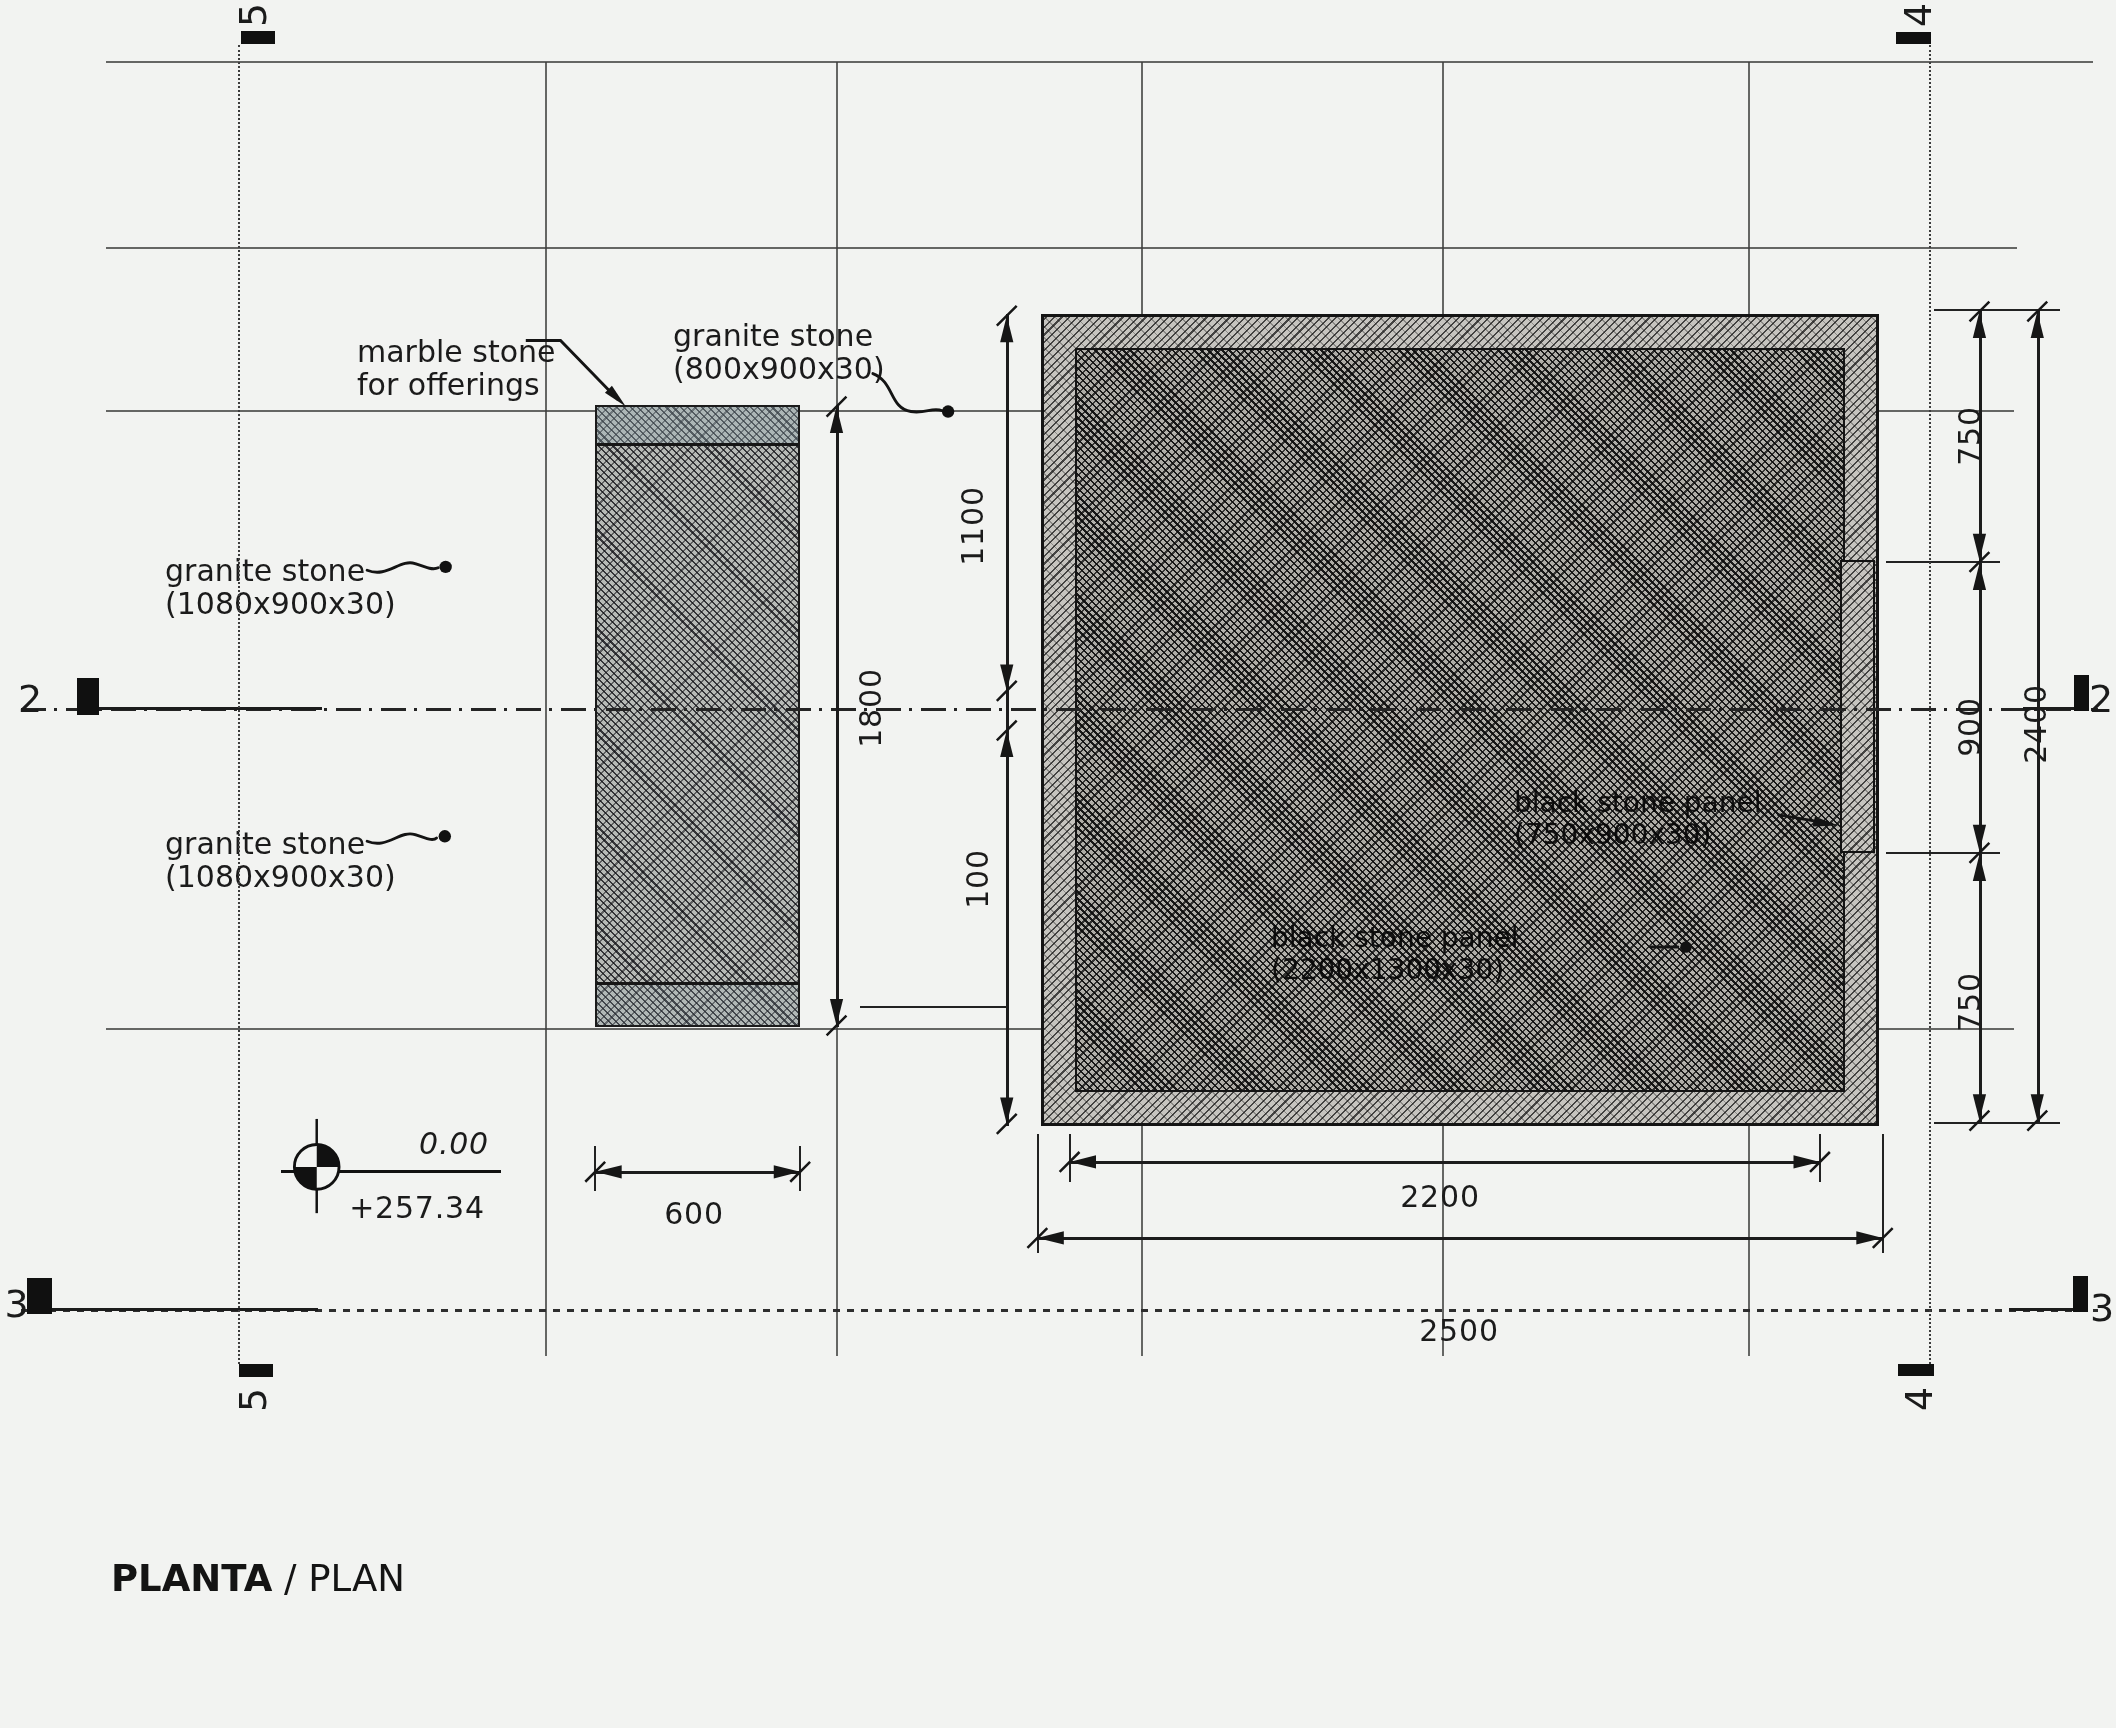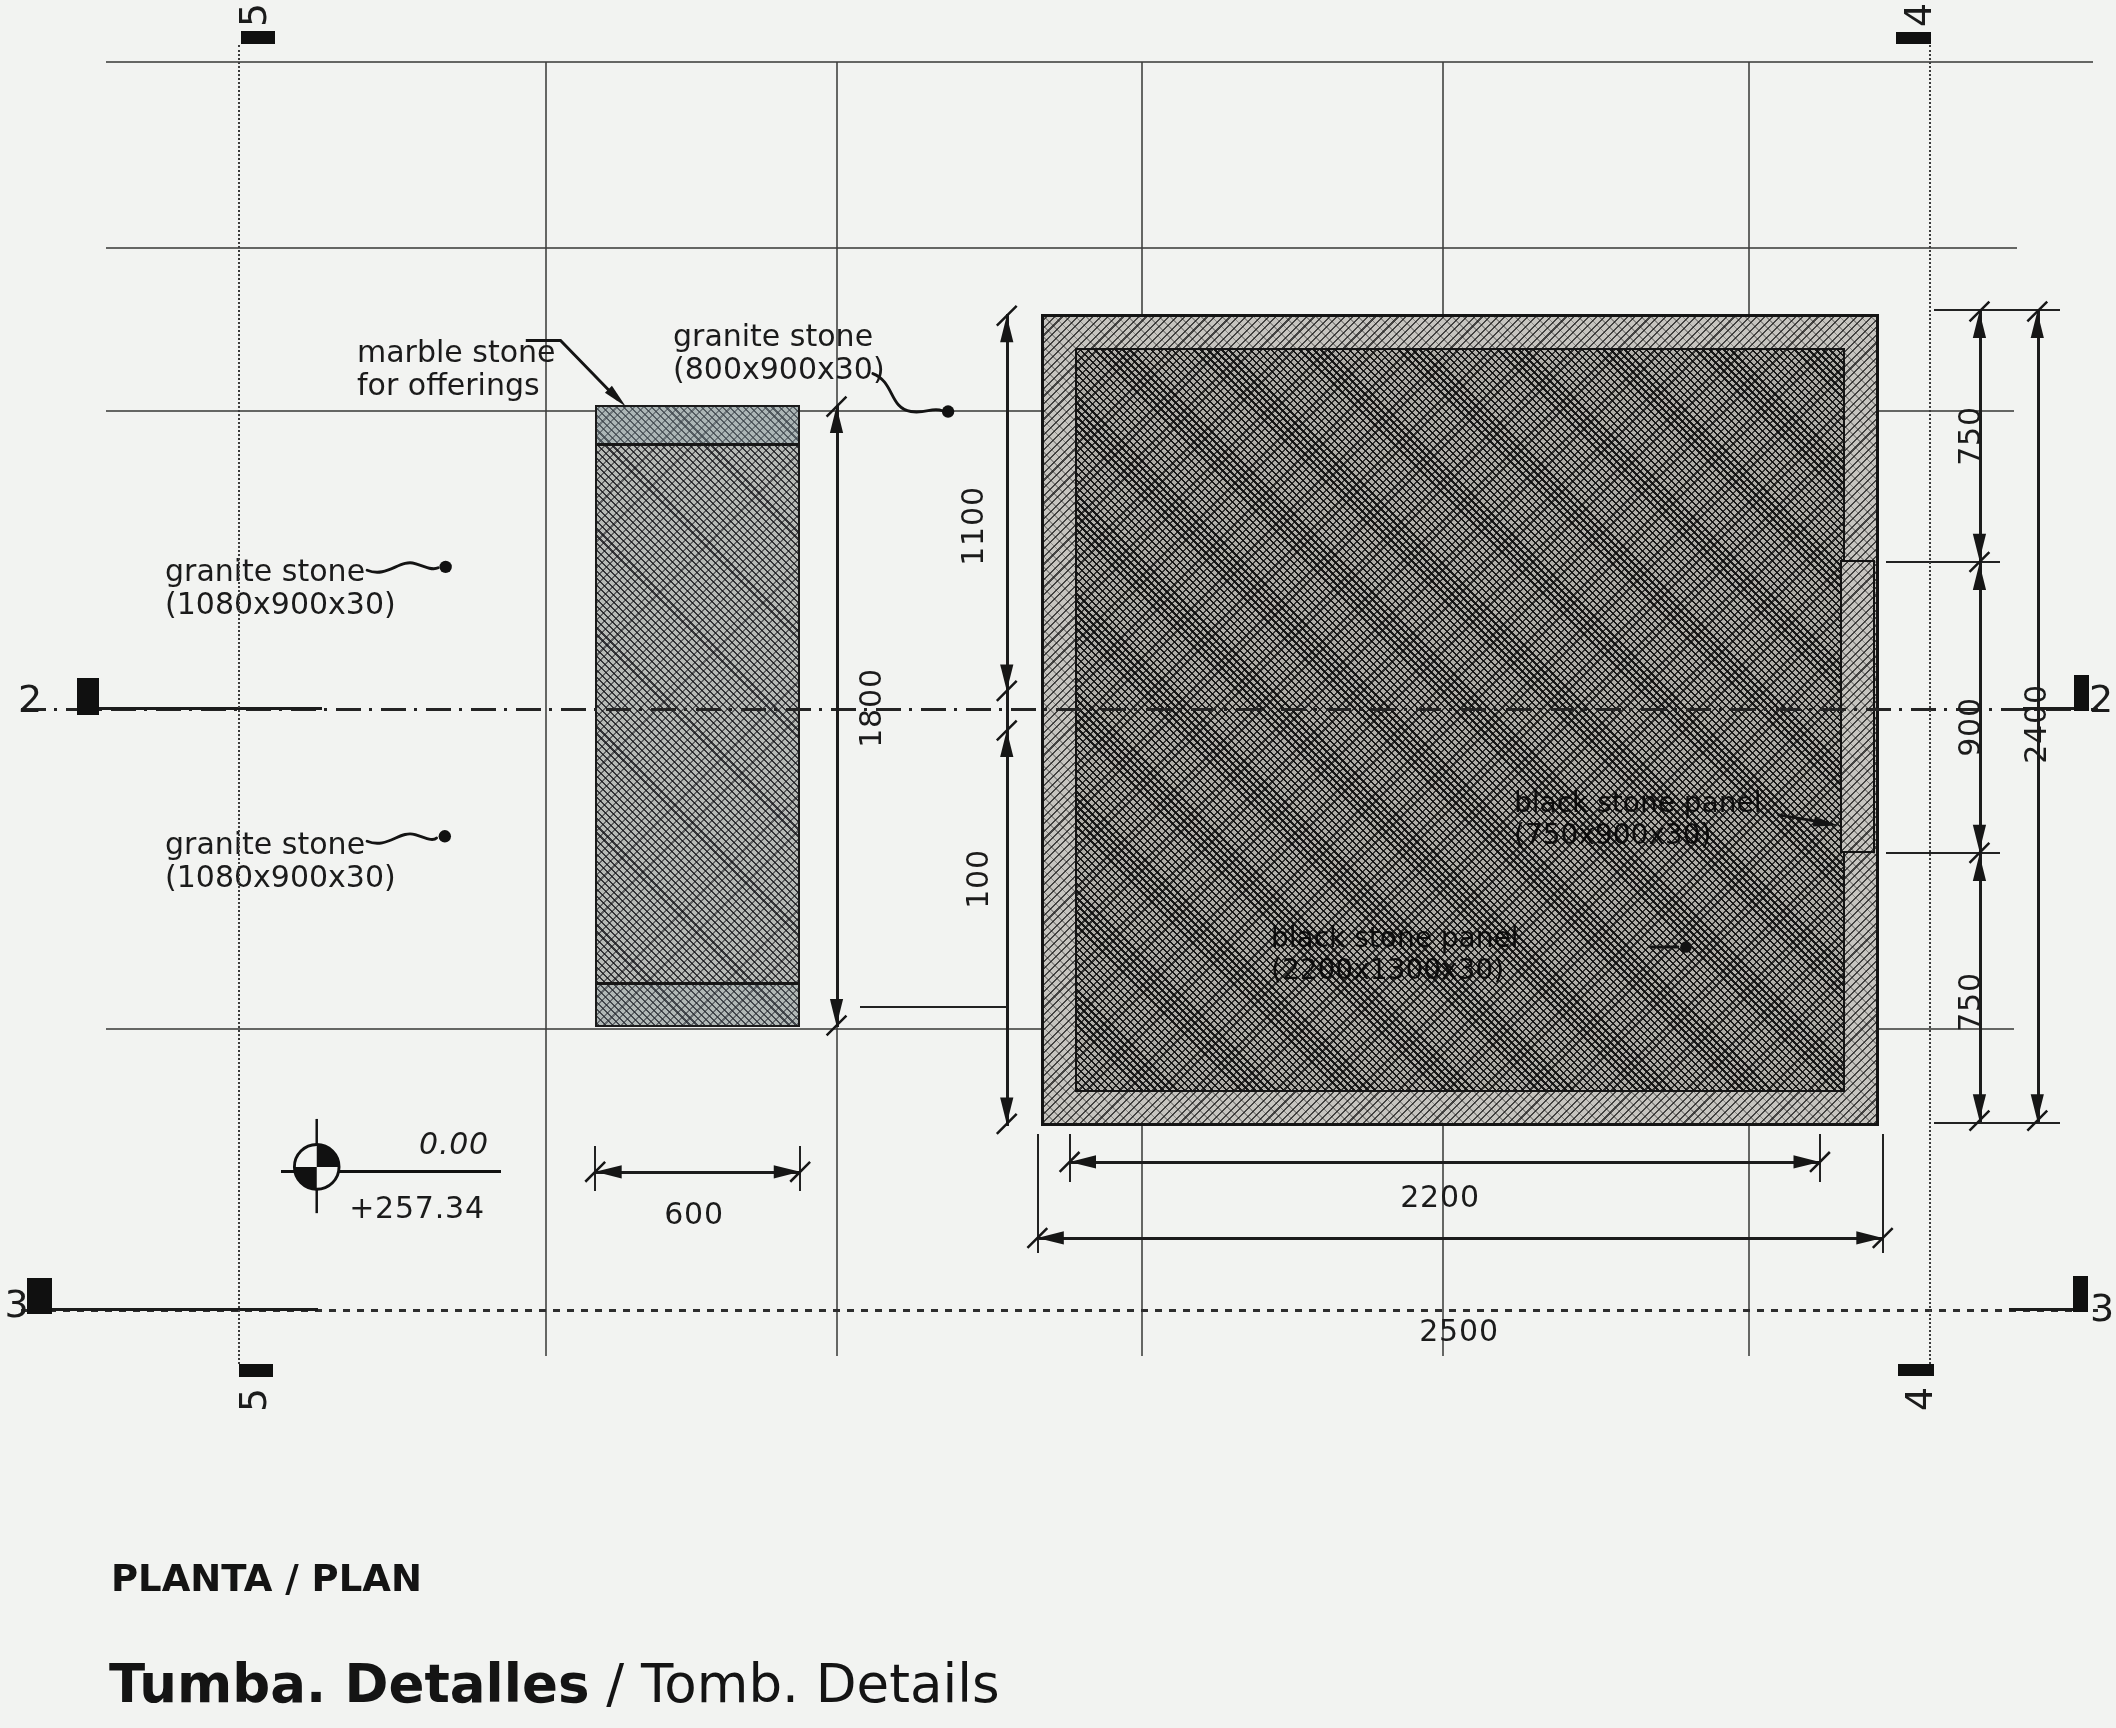--- a/index.html
+++ b/index.html
@@ -26,21 +26,21 @@
       repeating-linear-gradient(45deg,rgba(15,15,15,.95) 0 1.7px,transparent 1.7px 5px),
       repeating-linear-gradient(-45deg,rgba(20,20,20,.8) 0 1.7px,transparent 1.7px 5.8px),
       repeating-linear-gradient(0deg,rgba(255,255,255,.12) 0 0.8px,transparent 0.8px 9px);}
   .hatch-band{background-color:#c6c4bf;background-image:
       repeating-linear-gradient(-45deg,rgba(25,25,25,.75) 0 1.5px,transparent 1.5px 5.4px),
       repeating-linear-gradient(45deg,rgba(25,25,25,.35) 0 1.2px,transparent 1.2px 7.4px);}
   .hatch-med{background-color:#b7bab6;background-image:
       repeating-linear-gradient(45deg,rgba(20,20,25,.8) 0 1.5px,transparent 1.5px 5px),
       repeating-linear-gradient(-45deg,rgba(20,20,25,.55) 0 1.5px,transparent 1.5px 6.2px);}
   .annot{position:absolute;font-size:28px;line-height:1.15;color:#070707;z-index:20;opacity:.92;white-space:nowrap;}
-  .title1{position:absolute;font-size:37px;color:#141414;z-index:30;font-weight:bold;}
+  .title1{position:absolute;font-size:37px;color:#141414;z-index:30;}
   .title2{position:absolute;font-size:53px;color:#141414;z-index:30;}
   svg.overlay{position:absolute;left:0;top:0;z-index:40;pointer-events:none;}
 </style>
 </head>
 <body>
 
 <div id="canvas">
 
   <div class="ln ml" style="left:106px;top:61px;width:1987px;height:1.7px;"></div>
   <div class="ln ml" style="left:106px;top:247px;width:1911px;height:1.7px;"></div>
@@ -146,23 +146,20 @@
     <div>black stone panel</div>
     <div>(750x900x30)</div>
   </div>
   <div class="annot" style="left:1271px;top:922px;">
     <div>black stone panel</div>
     <div>(2200x1300x30)</div>
   </div>
 
   <div class="title1" style="left:111px;top:1557px;">
     <b>PLANTA</b><span> / PLAN</span>
-  </div>
-  <div class="title2" style="left:109px;top:1653px;">
-    <b>Tumba. Detalles</b><span> / Tomb. Details</span>
   </div>
 
   <svg class="overlay" width="2116" height="1728" viewBox="0 0 2560 2091">
     <g fill="#161616">
       <polygon points="720,1418 752,1410 752,1426"></polygon>
         <polygon points="968,1418 936,1410 936,1426"></polygon>
       <polygon points="1294,1406 1326,1398 1326,1414"></polygon>
         <polygon points="2202,1406 2170,1398 2170,1414"></polygon>
       <polygon points="1255,1498 1287,1490 1287,1506"></polygon>
         <polygon points="2278,1498 2246,1490 2246,1506"></polygon>

